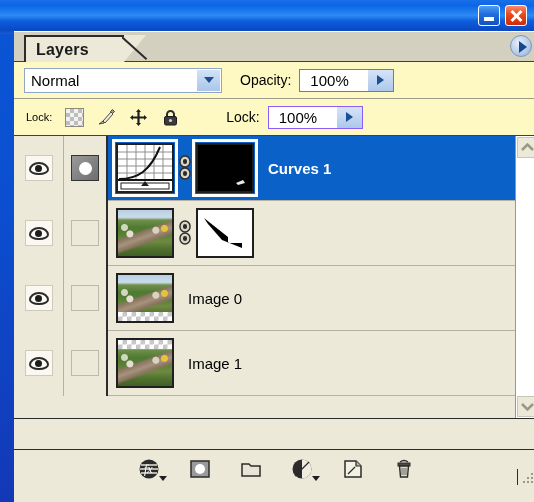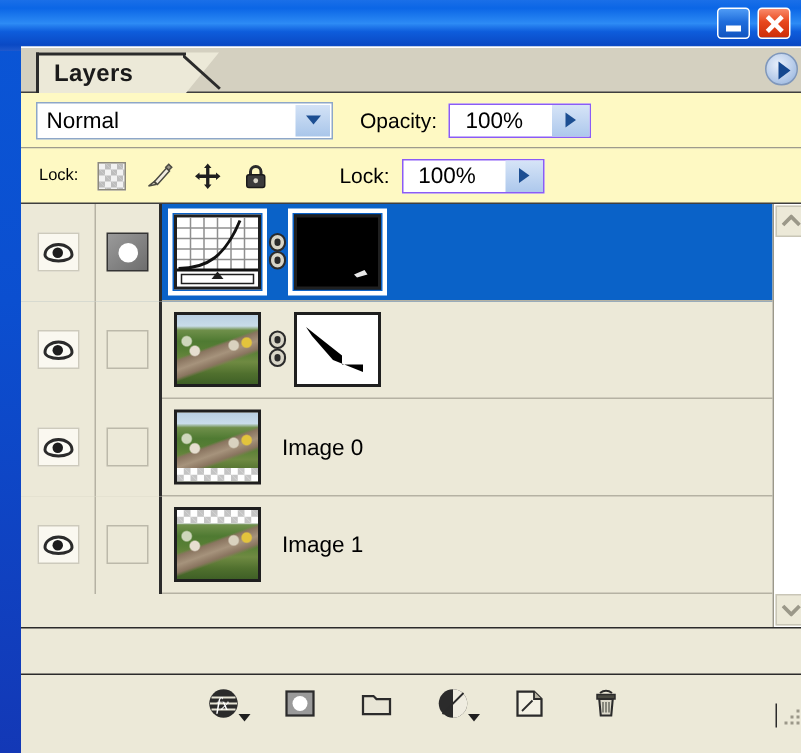--- a/index.html
+++ b/index.html
@@ -468,20 +468,21 @@
               <rect x="5" y="4" width="4" height="5" rx="2" fill="#2b2b2b"></rect>
               <rect x="5" y="16" width="4" height="5" rx="2" fill="#2b2b2b"></rect>
             </svg>
           </span>
           <span class="maskthumb black masksel">
             <svg width="54" height="46" viewBox="0 0 54 46" style="position:absolute;left:0;top:0">
               <path d="M38 38 L45 35 L47 38 L40 40 Z" fill="#e8e8e8"></path>
             </svg>
           </span>
         </div>
+        <span class="layername">Curves 1</span>
       </div>
 
       <div class="layerrow">
         <div class="eyecell">
           <span class="eyebox">
             <span class="eyeglyph"></span>
           </span>
         </div>
         <div class="linkcell">
           <span class="emptybox"></span>

